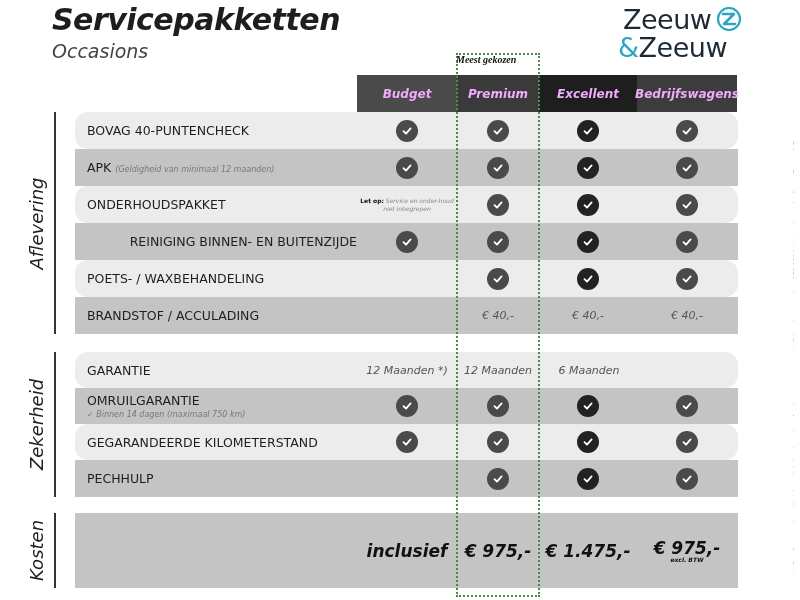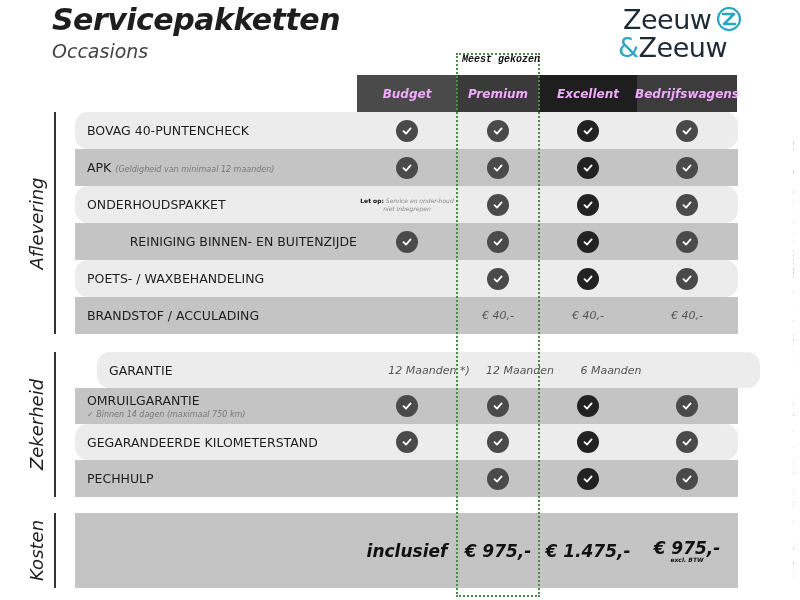--- a/index.html
+++ b/index.html
@@ -9,21 +9,21 @@
   .title { position: absolute; left: 52px; top: 2px; font-family: "DejaVu Sans", sans-serif; font-size: 30px; font-weight: bold; font-style: italic; letter-spacing: -0.5px; color: #1e1e1e; }
   .subtitle { position: absolute; left: 52px; top: 40px; font-family: "DejaVu Sans", sans-serif; font-size: 19px; font-style: italic; font-weight: 300; color: #444; }
 
   .logo { position: absolute; left: 615px; top: 4px; width: 130px; height: 62px; }
   .logo .l1 { position: absolute; left: 8px; top: 0; font-family: "DejaVu Sans", sans-serif; font-size: 27px; color: #1d2a35; letter-spacing: -0.5px; }
   .logo .l2 { position: absolute; left: 3px; top: 28px; font-family: "DejaVu Sans", sans-serif; font-size: 27px; color: #1d2a35; letter-spacing: -0.5px; }
   .logo .amp { color: #2aa6c4; }
   .logo .zmark { position: absolute; left: 102px; top: 3px; width: 24px; height: 24px; }
 
   .most-chosen-box { position: absolute; left: 456px; top: 53px; width: 84px; height: 544px; border: 2px dotted #4a8a4a; z-index: 5; pointer-events: none; }
-  .most-chosen-label { position: absolute; left: 456px; top: 54px; width: 84px; text-align: right; font-family: Liberation Mono, monospace; font-size: 10px; font-weight: bold; font-style: italic; color: #111; z-index: 6; }
+  .most-chosen-label { position: absolute; left: 456px; top: 54px; width: 84px; text-align: left; font-family: Liberation Serif, serif; font-size: 10px; font-weight: bold; font-style: italic; color: #111; z-index: 6; }
 
   .headers { position: absolute; top: 75px; left: 357px; height: 37px; display: flex; }
   .th { height: 37px; display: flex; align-items: center; justify-content: center; color: #f0abfc; font-family: "DejaVu Sans", sans-serif; font-size: 12px; font-weight: bold; font-style: italic; }
   .th.budget { width: 100px; background: #4a4a4a; }
   .th.premium { width: 82px; background: #3a3a3a; }
   .th.excellent { width: 98px; background: #1e1e1e; }
   .th.bedrijf { width: 100px; background: #3c3c3c; }
 
   .section-label { position: absolute; left: 20px; display: flex; align-items: center; justify-content: center; }
   .section-label span { display: block; transform: rotate(-90deg); white-space: nowrap; font-family: "DejaVu Sans", sans-serif; font-size: 18px; font-style: italic; color: #1e1e1e; }
@@ -251,21 +251,21 @@
       <span class="txt">€ 40,-</span>
     </div>
   <div class="cell c-excellent">
       <span class="txt">€ 40,-</span>
     </div>
   <div class="cell c-bedrijf">
       <span class="txt">€ 40,-</span>
     </div>
 </div>
 
-<div class="row light" style="top:352px;height:36px;margin-left:22px;">
+<div class="row light" style="top:352px;height:36px;">
   <div class="label">GARANTIE</div>
   <div class="cell c-budget">
       <span class="txt">12 Maanden *)</span>
     </div>
   <div class="cell c-premium">
       <span class="txt">12 Maanden</span>
     </div>
   <div class="cell c-bedrijf">
       <span class="txt">6 Maanden</span>
     </div>

